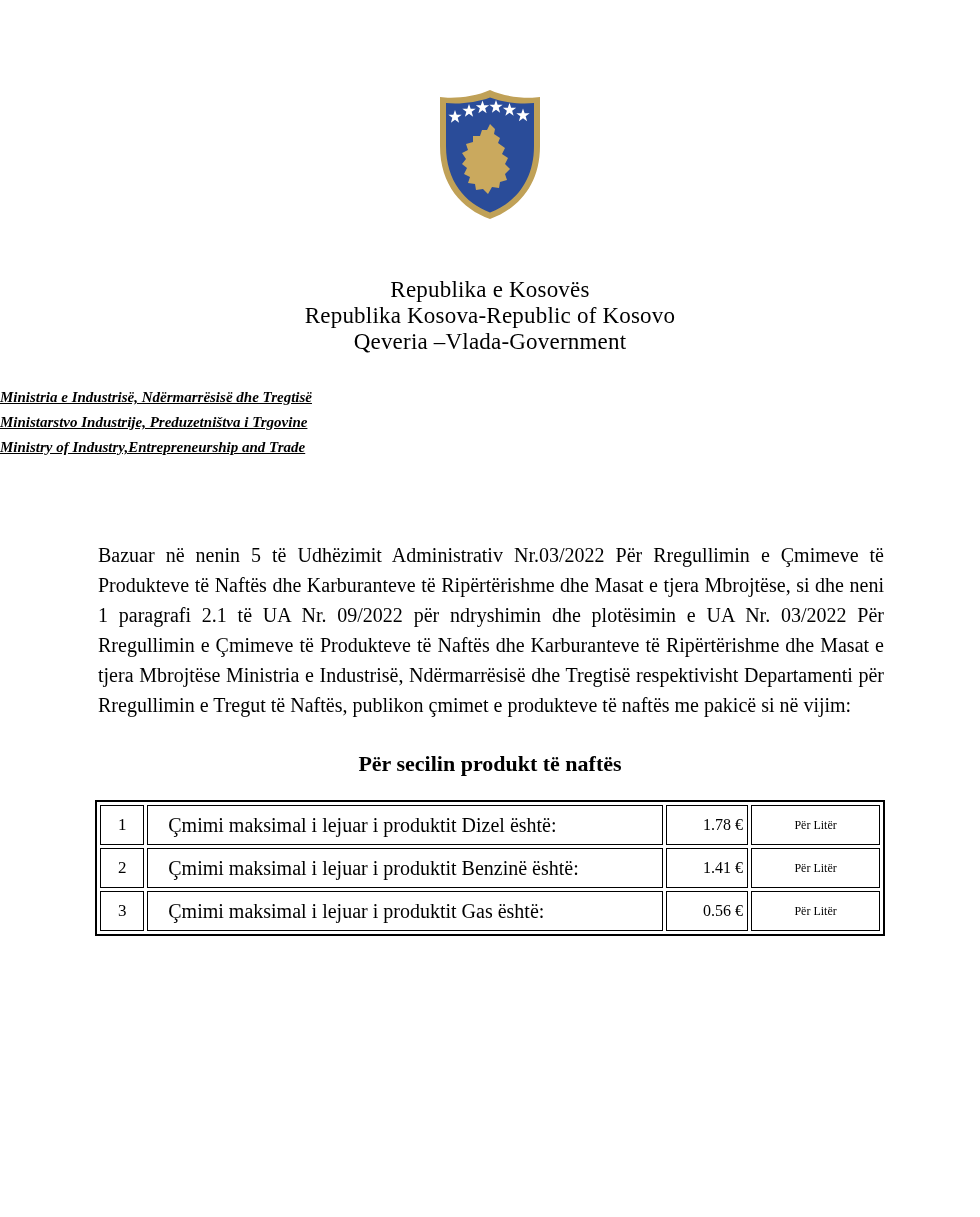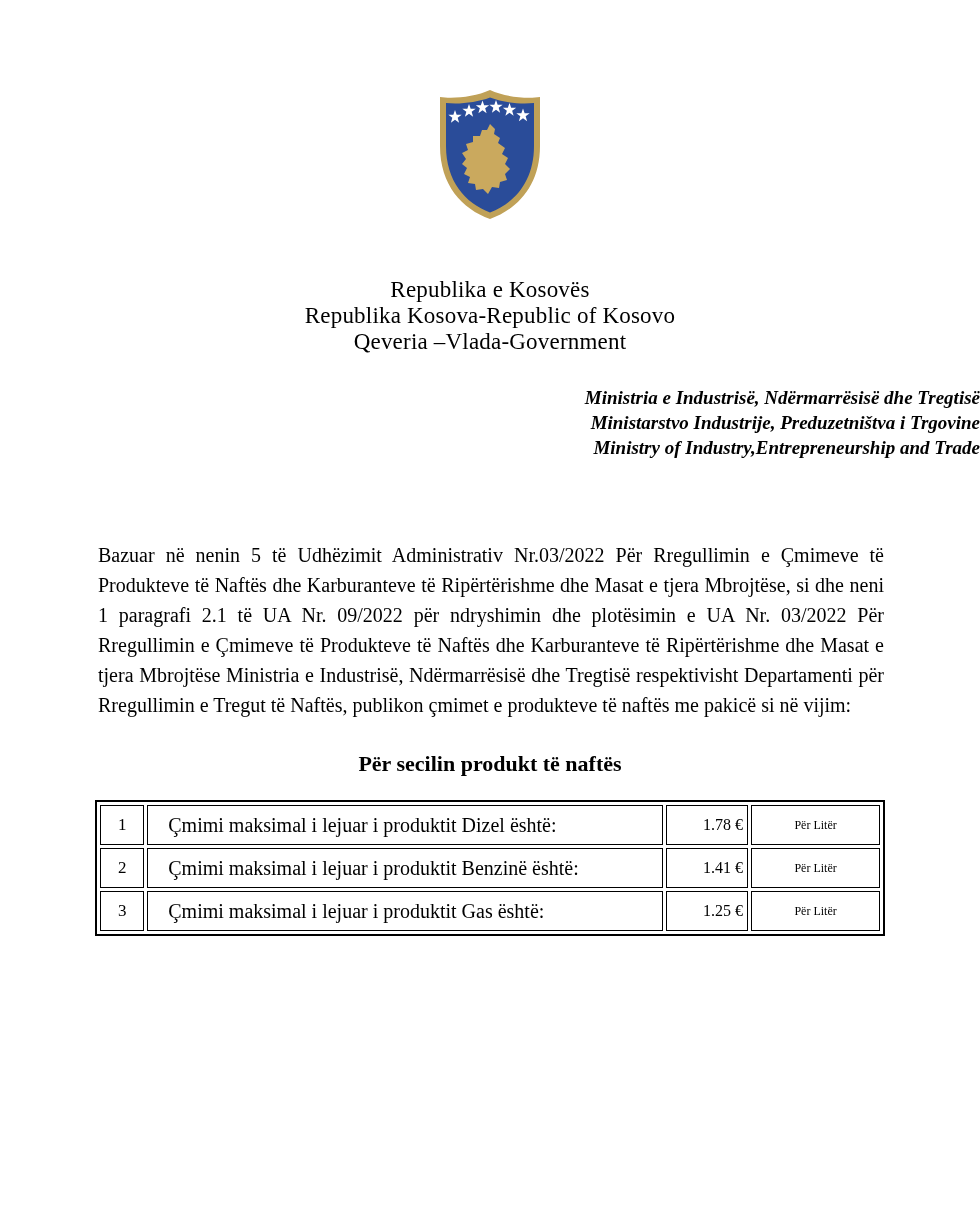--- a/index.html
+++ b/index.html
@@ -22,25 +22,26 @@
     margin-top: 56px;
     text-align: center;
     font-weight: normal;
     font-size: 23px;
     line-height: 26px;
     letter-spacing: 0.2px;
   }
 
   .ministry-block {
     margin-top: 30px;
-    text-align: right;
+    text-align: left;
     font-weight: bold;
     font-style: italic;
-    font-size: 19px;
+    font-size: 15px;
     line-height: 25px;
+    text-decoration: underline;
   }
 
   .intro-paragraph {
     margin: 80px 96px 0 98px;
     font-size: 20px;
     line-height: 30px;
     text-align: justify;
   }
 
   .section-head {
@@ -129,20 +130,20 @@
       </tr>
       <tr>
         <td class="col-no">2</td>
         <td class="col-desc">Çmimi maksimal i lejuar i produktit Benzinë është:</td>
         <td class="col-price">1.41 €</td>
         <td class="col-unit">Për Litër</td>
       </tr>
       <tr>
         <td class="col-no">3</td>
         <td class="col-desc">Çmimi maksimal i lejuar i produktit Gas është:</td>
-        <td class="col-price">1.25 €</td>
+        <td class="col-price">0.56 €</td>
         <td class="col-unit">Për Litër</td>
       </tr>
     </tbody>
   </table>
 
 
 </div>
 
 </body></html>

